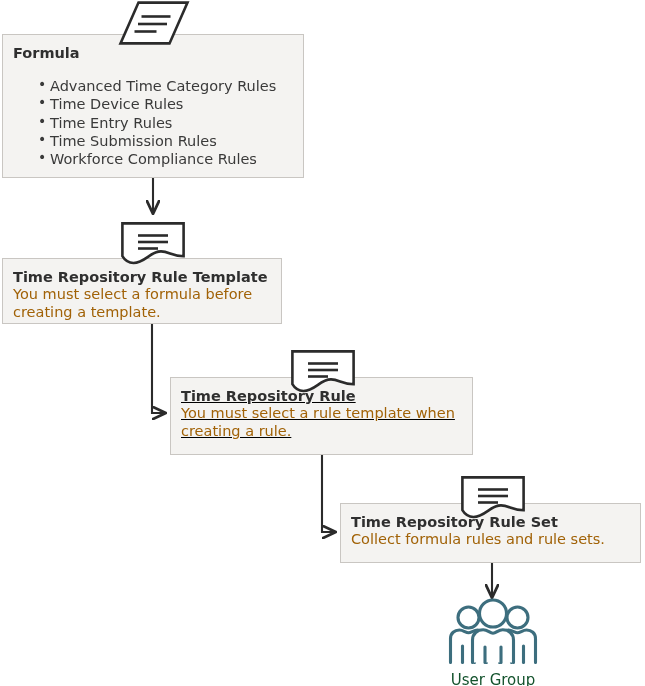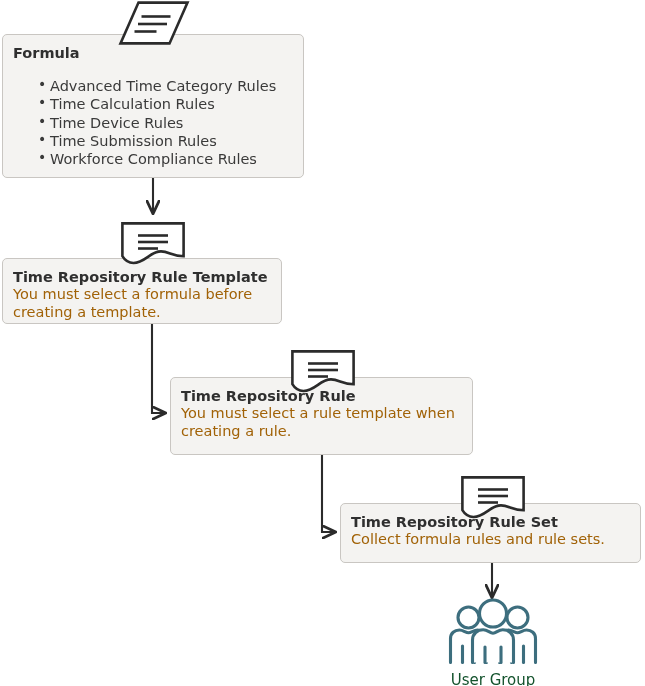--- a/index.html
+++ b/index.html
@@ -32,21 +32,21 @@
     z-index: 1;
     pointer-events: none;
   }
 
   
   .node-box {
     position: absolute;
     box-sizing: border-box;
     background: #f4f3f1;
     border: 1px solid #c9c6c2;
-    border-radius: 5px;
+    border-radius: 0;
     z-index: 2;
     padding: 9px 10px 10px 10px;
   }
   .node-title {
     font-size: 14.5px;
     font-weight: bold;
     color: #2f2f2f;
     line-height: 1.25;
     white-space: nowrap;
   }
@@ -71,21 +71,21 @@
     position: absolute;
     left: -12px;
     top: -1px;
     font-size: 14px;
     color: #3a3a3a;
   }
 
   
   #box-formula      { left: 2px;   top: 34px;  width: 302px; height: 144px; }
   #box-template     { left: 2px;   top: 258px; width: 280px; height: 66px;  }
-  #box-rule         { left: 170px; top: 377px; width: 303px; height: 78px;  }
+  #box-rule         { left: 170px; top: 377px; width: 303px; height: 78px; text-decoration: underline;  }
   #box-ruleset      { left: 340px; top: 503px; width: 301px; height: 60px;  }
 
   
   .node-icon {
     position: absolute;
     z-index: 3;
   }
   #icon-formula   { left: 118px; top: 0px;   width: 72px; height: 46px; }
   #icon-template  { left: 120px; top: 221px; width: 66px; height: 44px; }
   #icon-rule      { left: 290px; top: 349px; width: 66px; height: 44px; }
@@ -171,22 +171,22 @@
              C7.8,42.0 4.4,38.6 2.4,35.2 Z" fill="#ffffff" stroke="#2b2b2b" stroke-width="2.6" stroke-linejoin="miter"></path>
     <line x1="18" y1="14.5" x2="48" y2="14.5" stroke="#2b2b2b" stroke-width="2.6"></line>
     <line x1="18" y1="21.0" x2="48" y2="21.0" stroke="#2b2b2b" stroke-width="2.6"></line>
     <line x1="18" y1="27.5" x2="38" y2="27.5" stroke="#2b2b2b" stroke-width="2.6"></line>
   </svg>
 
   <div class="node-box" id="box-formula">
     <div class="node-title">Formula</div>
     <ul class="node-list">
       <li>Advanced Time Category Rules</li>
-      <li>Time Calculation Rules</li>
       <li>Time Device Rules</li>
+      <li>Time Entry Rules</li>
       <li>Time Submission Rules</li>
       <li>Workforce Compliance Rules</li>
     </ul>
   </div>
 
   <div class="node-box" id="box-template">
     <div class="node-title">Time Repository Rule Template</div>
     <div class="node-desc">You must select a formula before</div>
     <div class="node-desc">creating a template.</div>
   </div>

